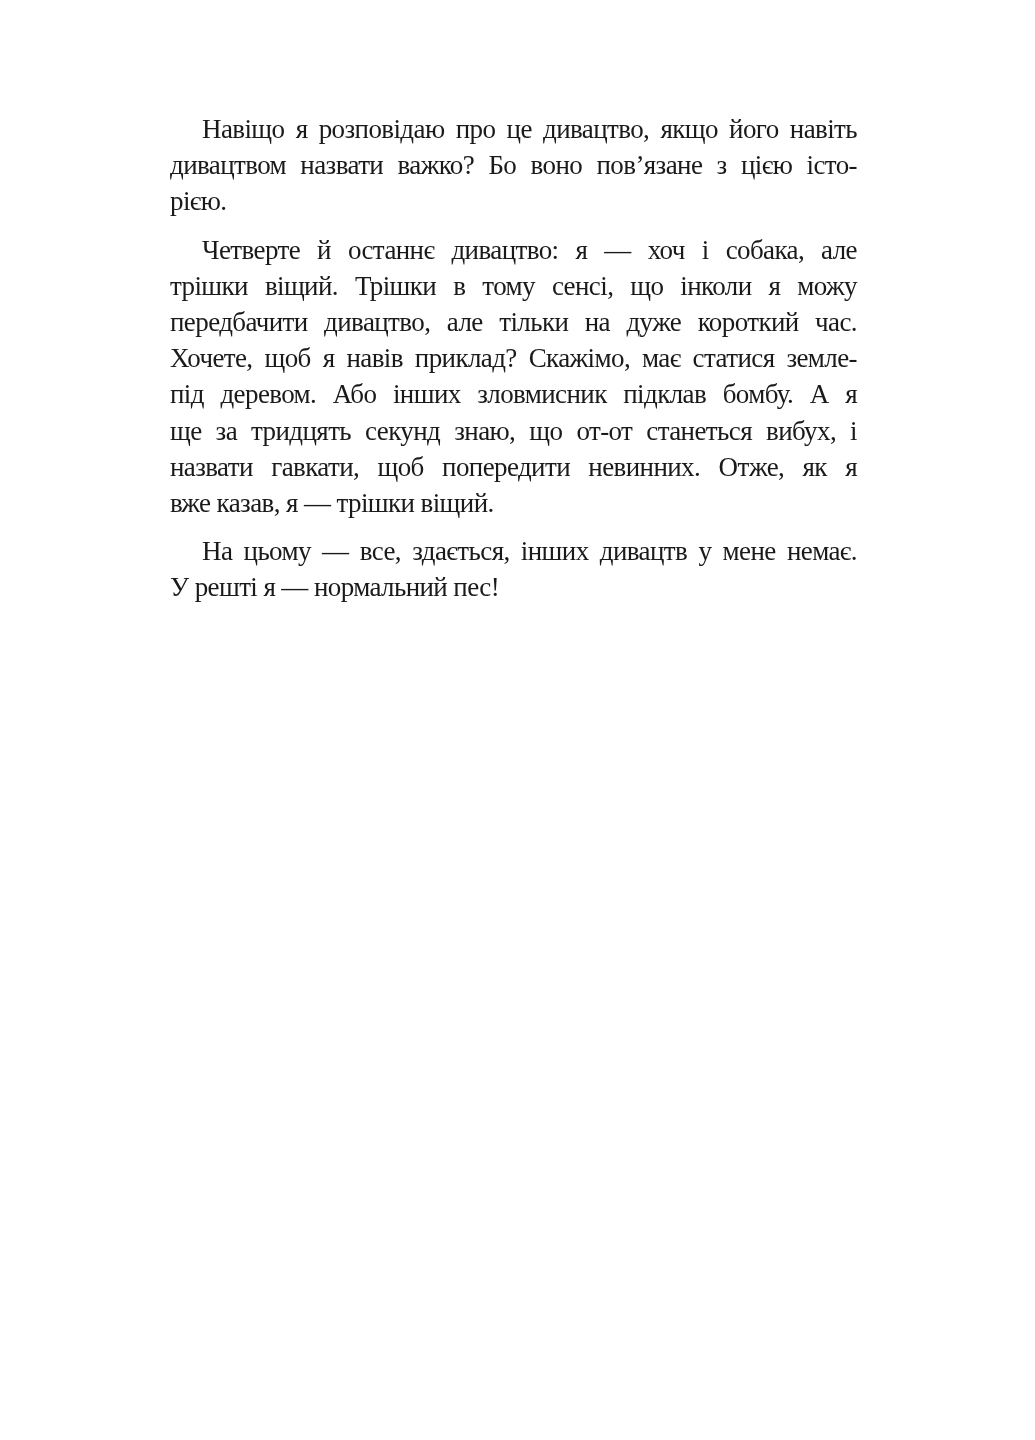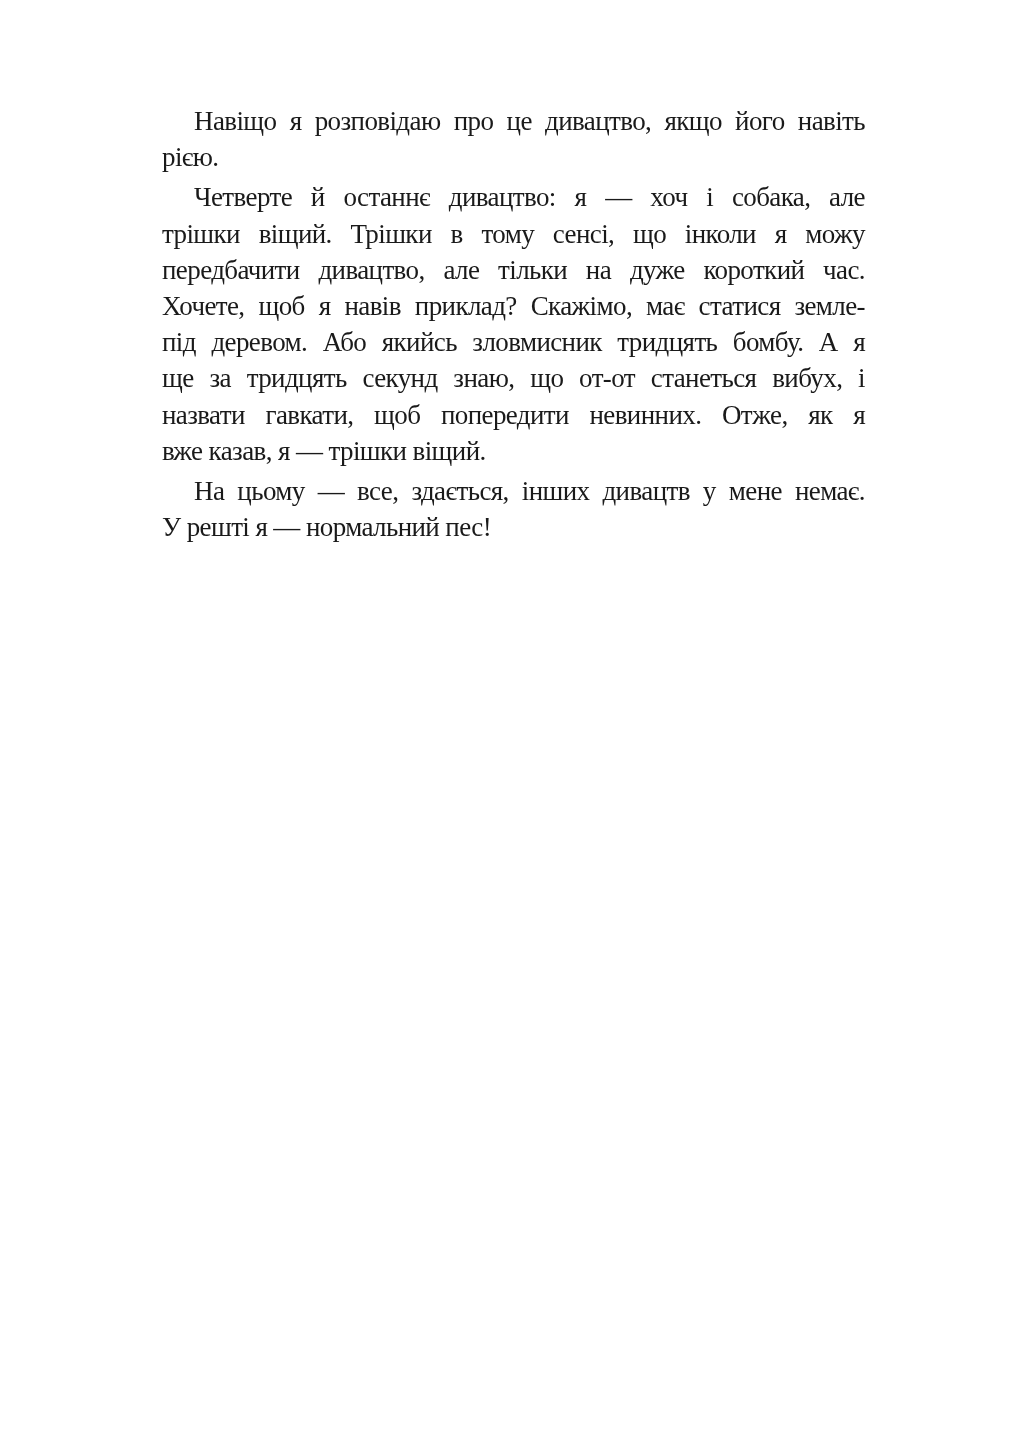--- a/index.html
+++ b/index.html
@@ -27,21 +27,21 @@
       top: 99px;
       width: 711px;
       font-family: "Liberation Serif", "DejaVu Serif", serif;
       font-size: 27px;
       line-height: 36.2px;
       color: #1a1a1a;
       text-align: justify;
       hyphens: manual;
     }
     .para {
-      margin: 4px;
+      margin: 12px;
       text-indent: 32px;
     }
     .line {
       display: block;
       white-space: nowrap;
       text-align: justify;
       text-align-last: justify;
       letter-spacing: -0.6px;
     }
     .line.last {
@@ -55,29 +55,30 @@
     }
   </style>
 </head>
 <body>
 
 <div class="page">
   <div class="text-block">
 
     <p class="para">
       <span class="line">Навіщо я розповідаю про це дивацтво, якщо його навіть</span>
+      <span class="line">дивацтвом назвати важко? Бо воно пов’язане з цією істо-</span>
       <span class="line last">рією.</span>
     </p>
 
     <p class="para">
       <span class="line">Четверте й останнє дивацтво: я — хоч і собака, але</span>
       <span class="line">трішки віщий. Трішки в тому сенсі, що інколи я можу</span>
       <span class="line">передбачити дивацтво, але тільки на дуже короткий час.</span>
       <span class="line">Хочете, щоб я навів приклад? Скажімо, має статися земле-</span>
-      <span class="line">під деревом. Або якийсь зловмисник тридцять бомбу. А я</span>
+      <span class="line">під деревом. Або інших зловмисник підклав бомбу. А я</span>
       <span class="line">ще за тридцять секунд знаю, що от-от станеться вибух, і</span>
       <span class="line">назвати гавкати, щоб попередити невинних. Отже, як я</span>
       <span class="line last">вже казав, я — трішки віщий.</span>
     </p>
 
     <p class="para">
       <span class="line">На цьому — все, здається, інших дивацтв у мене немає.</span>
       <span class="line last">У решті я — нормальний пес!</span>
     </p>
 

